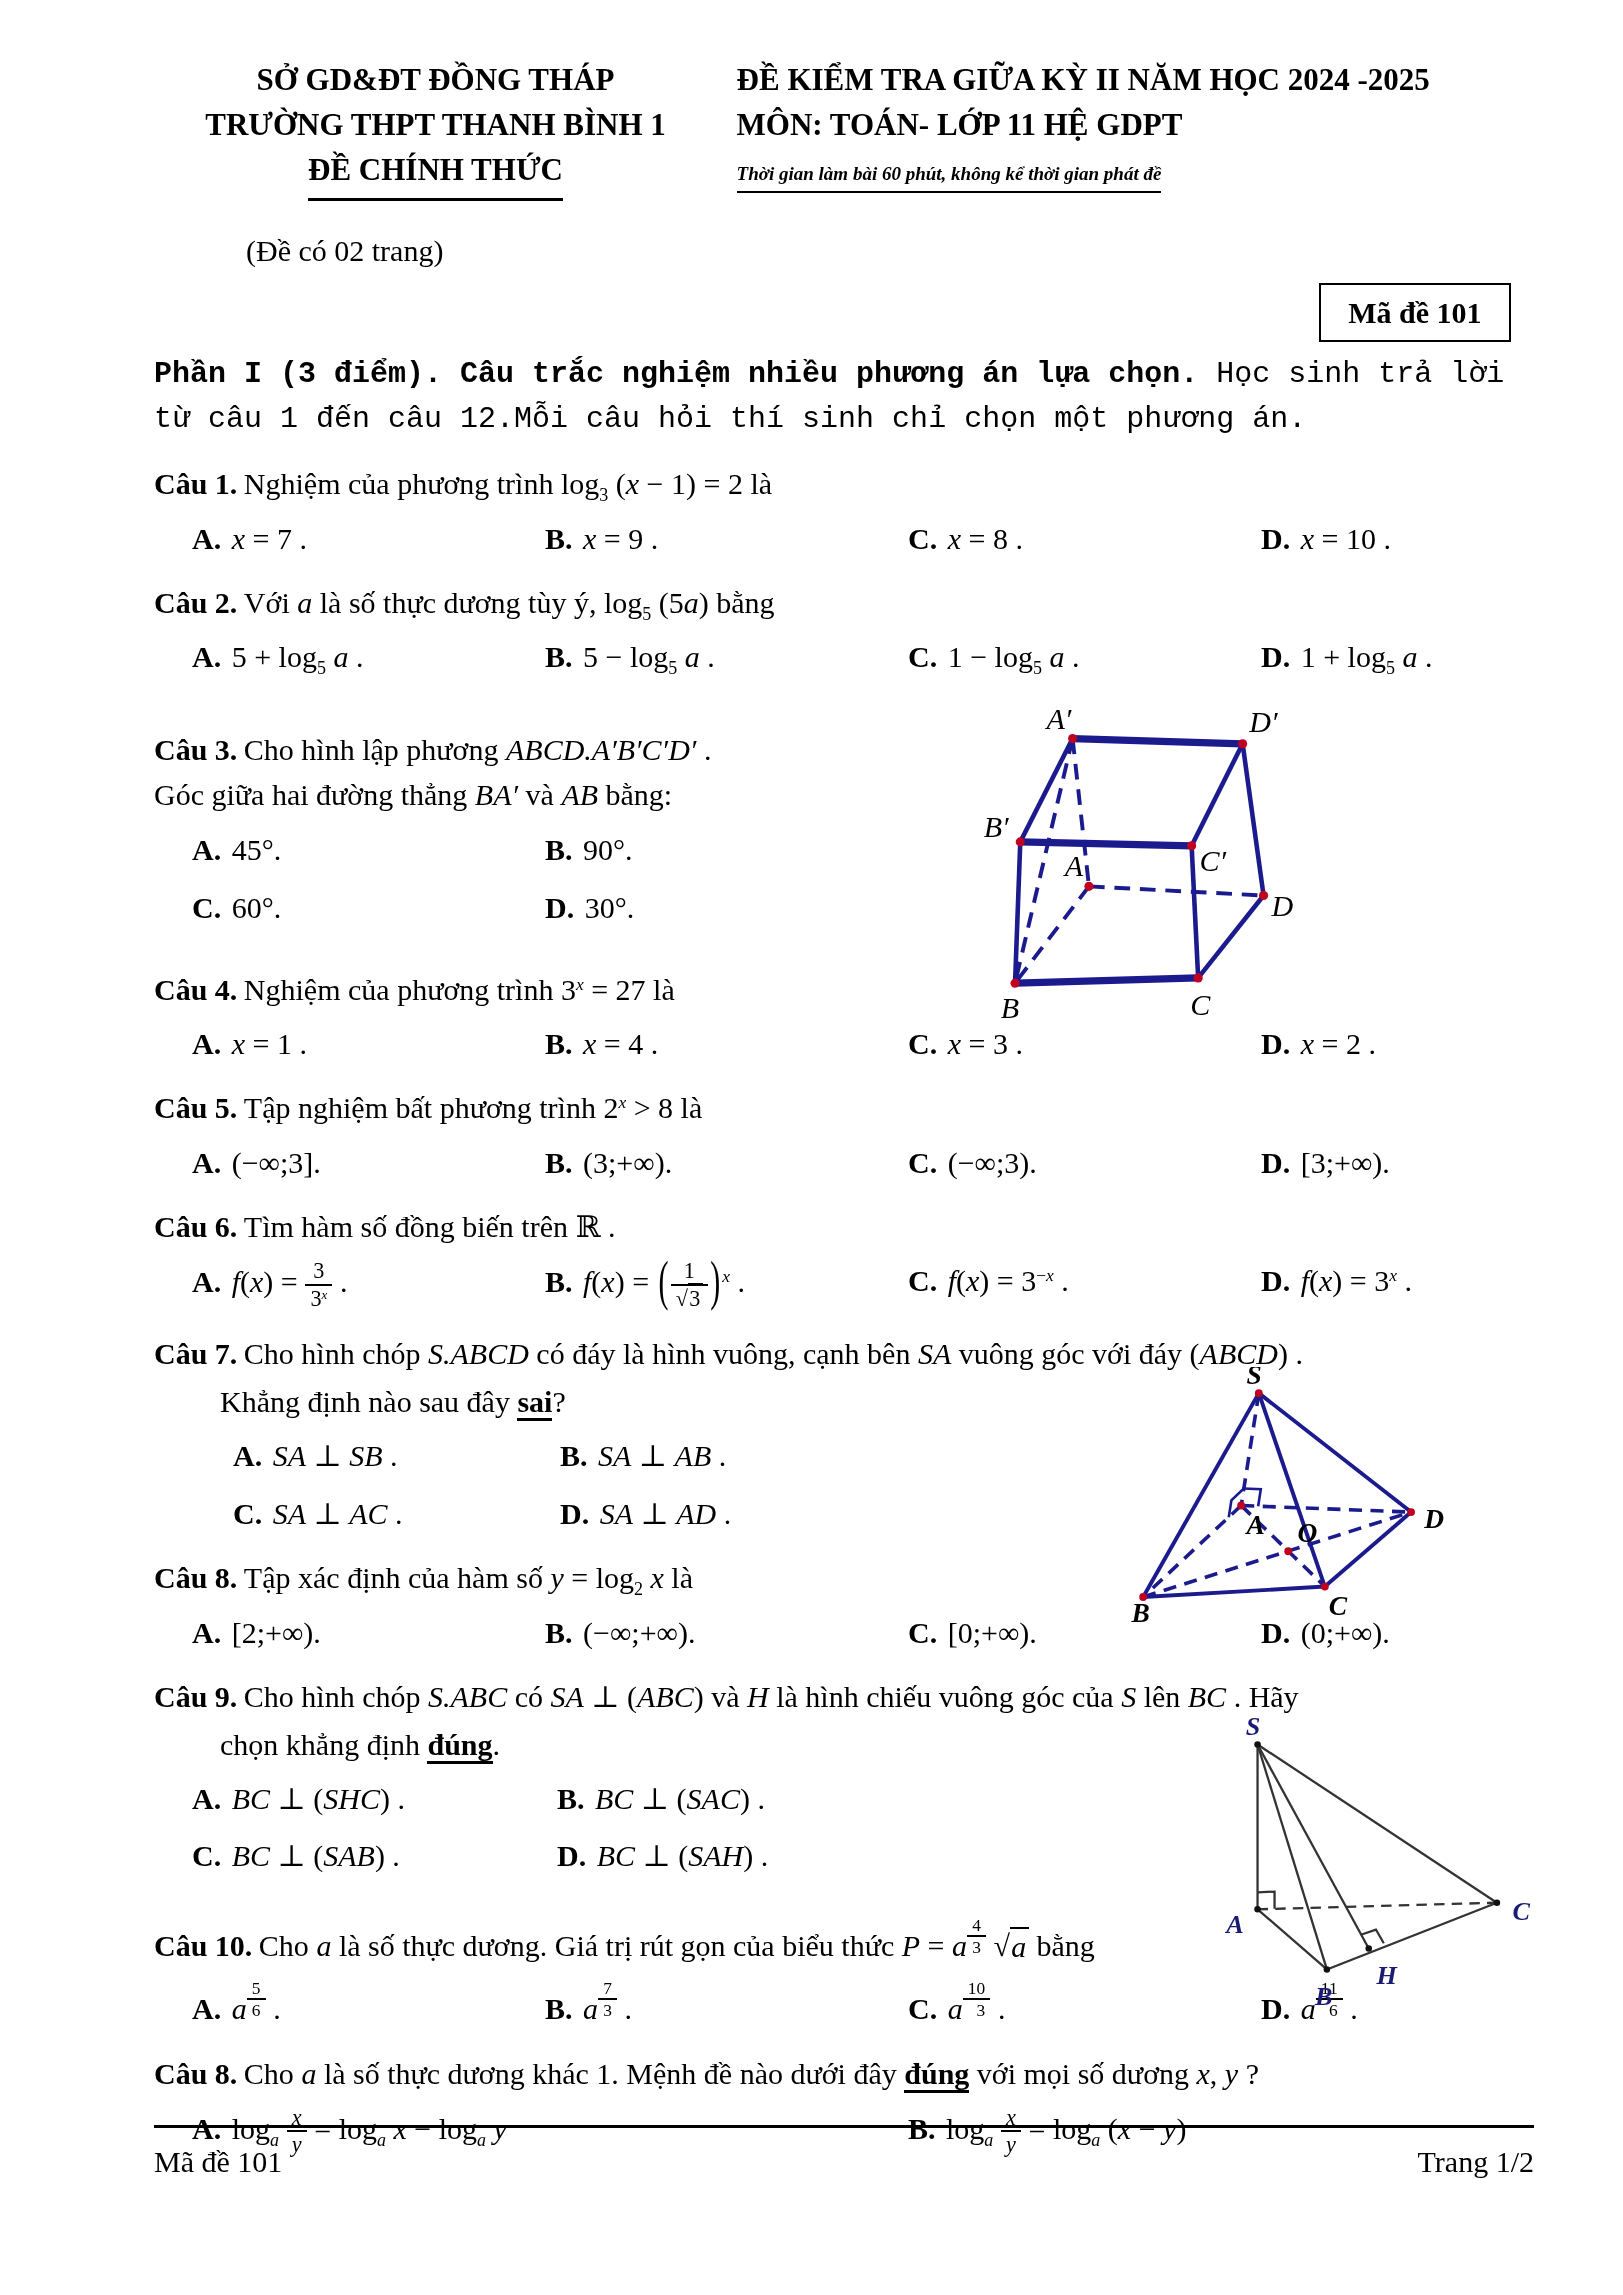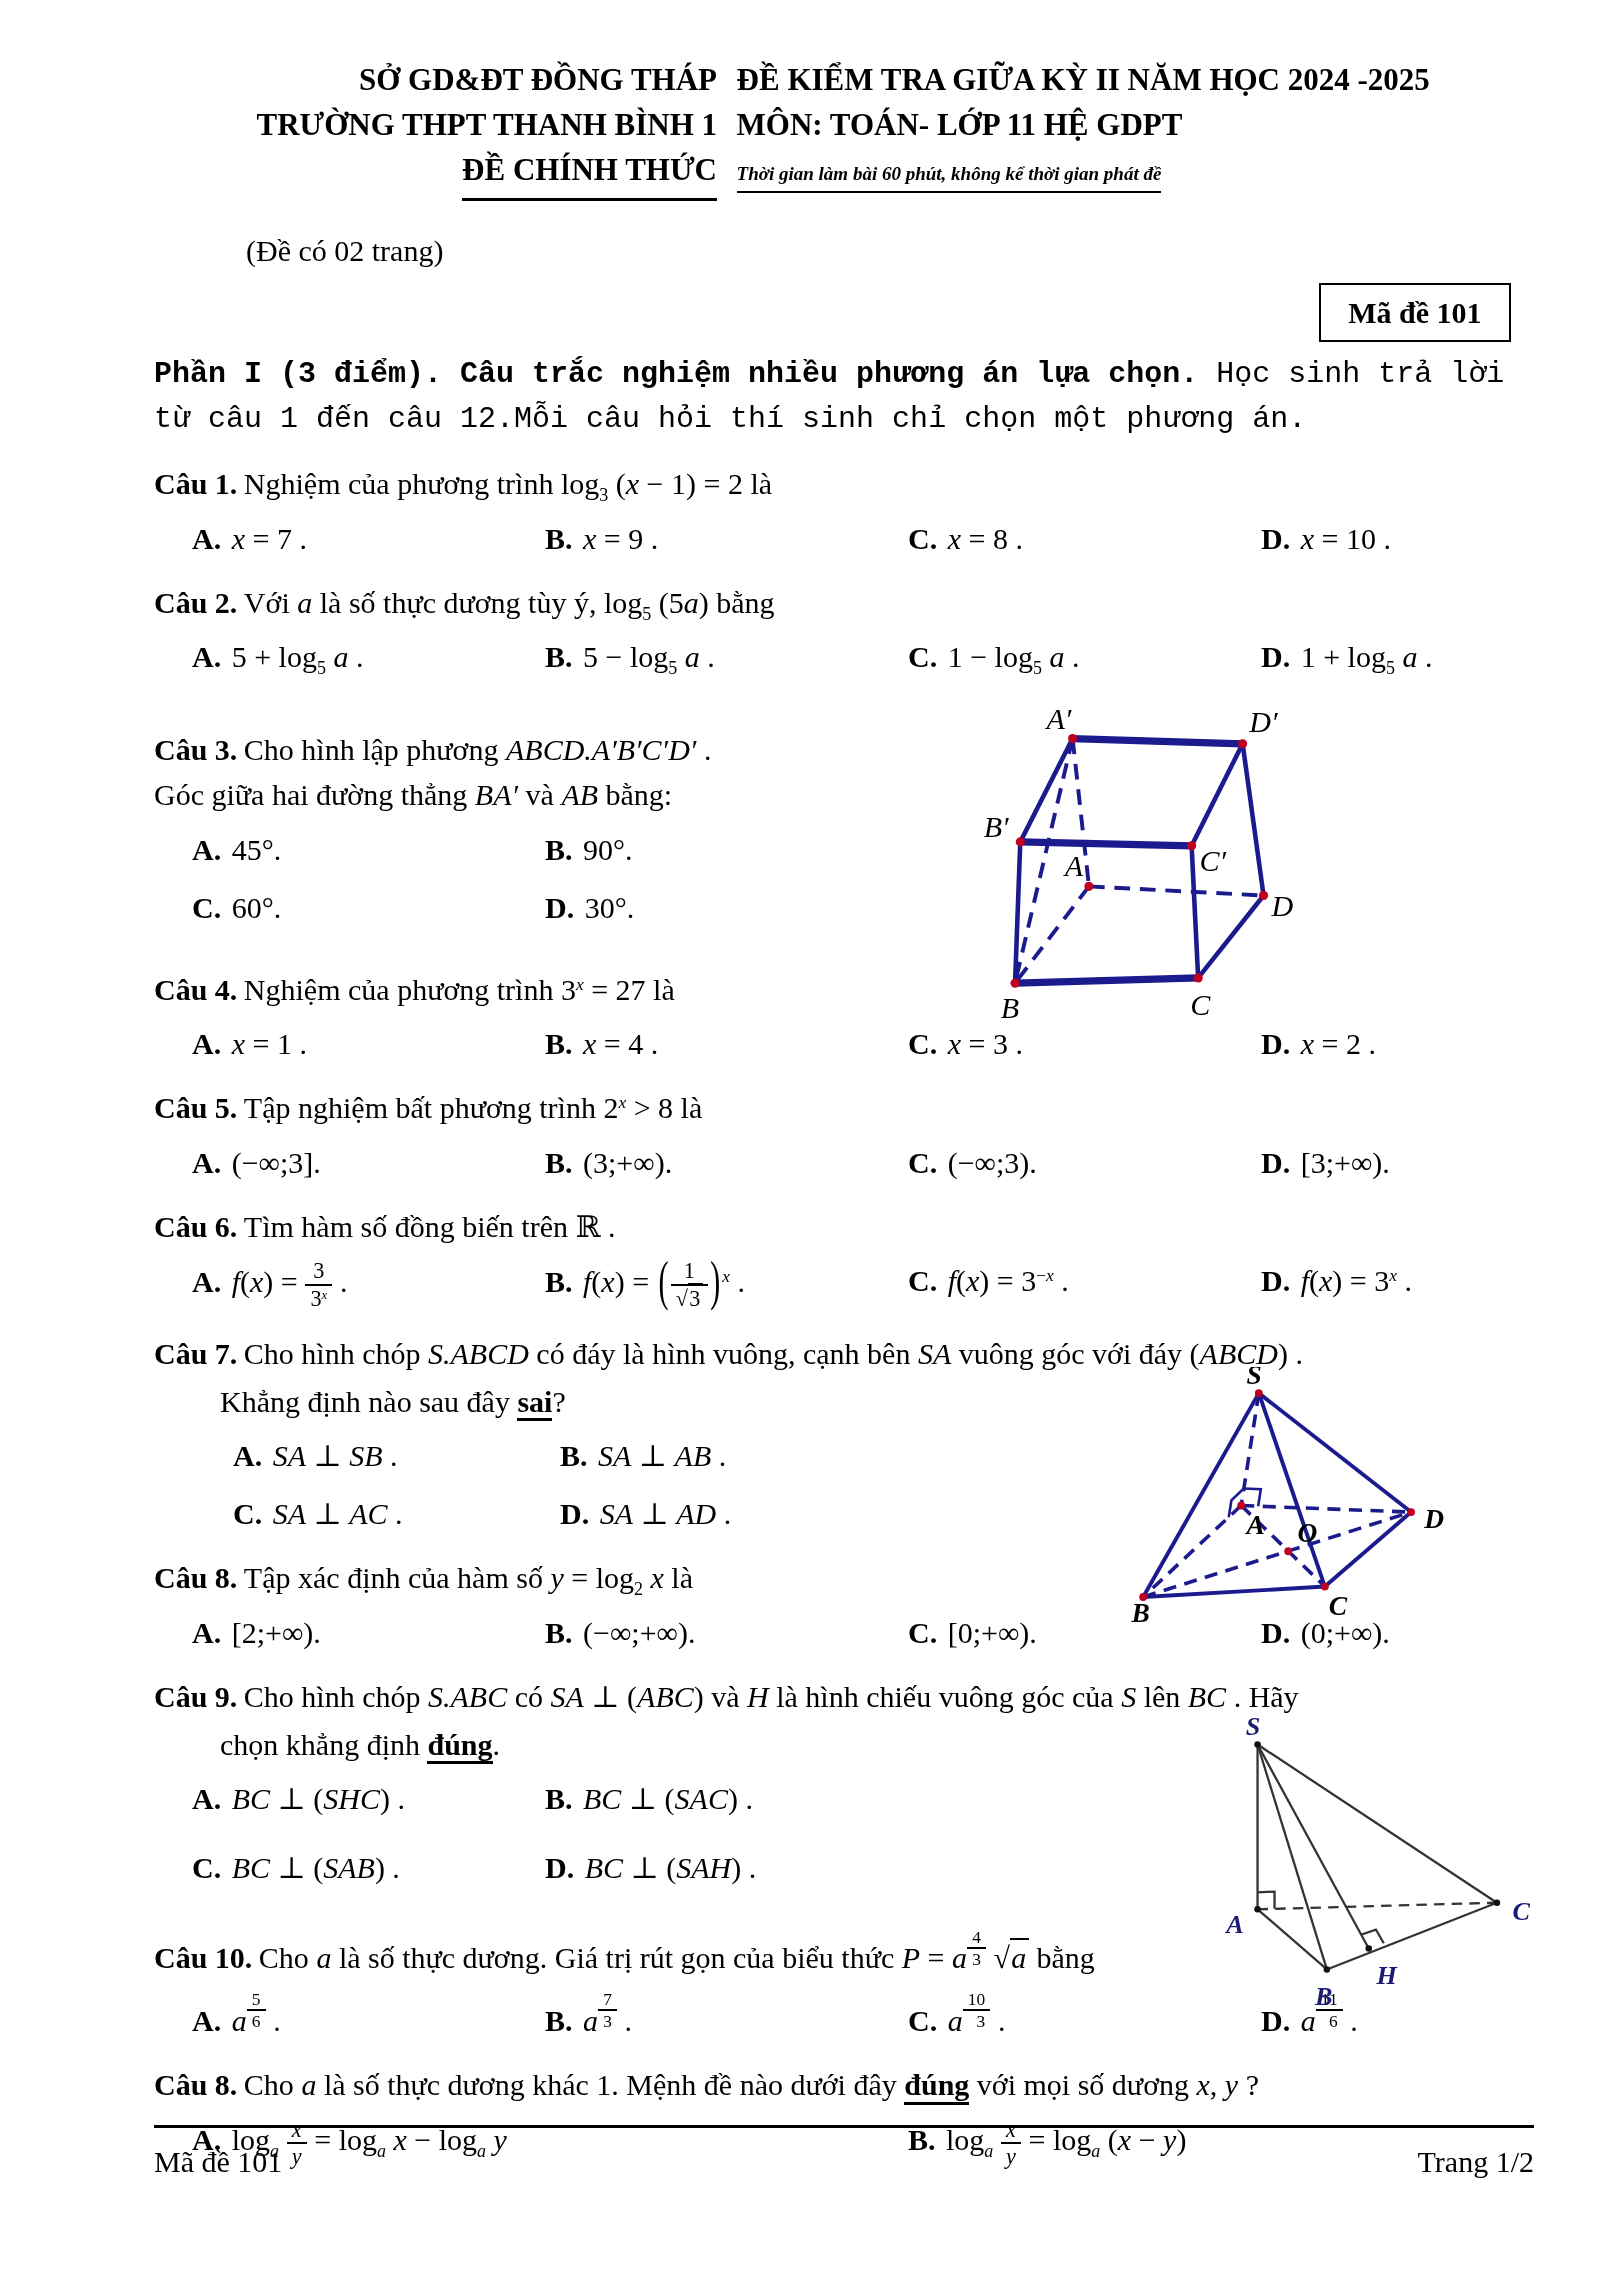--- a/index.html
+++ b/index.html
@@ -7,21 +7,21 @@
     position:relative;width:1623px;height:2295px;background:#fff;overflow:hidden;
     padding:58px 89px 0 154px;box-sizing:border-box;color:#000;
     font-family:"Liberation Serif","DejaVu Serif","DejaVu Sans",serif;
     font-size:30px;line-height:1.5;
   }
   p{margin:0;}
   i{font-style:italic;}
   b{font-weight:700;}
   
   .hdr{display:flex;align-items:flex-start;}
-  .hdr-left{width:563px;text-align:right;font-weight:700;font-size:31px;line-height:1.45;flex:0 0 auto;}
+  .hdr-left{width:563px;text-align:center;font-weight:700;font-size:31px;line-height:1.45;flex:0 0 auto;}
   .hdr-right{margin-left:19.6px;font-weight:700;font-size:31px;line-height:1.45;}
   .official{display:inline-block;border-bottom:3.3px solid #000;padding-bottom:5px;}
   .duration{font-style:italic;font-size:19px;display:inline-block;border-bottom:2.6px solid #000;padding-bottom:3.3px;}
   .pages-note{margin-top:27.5px;padding-left:92px;}
   .code-row{display:flex;justify-content:flex-end;margin-top:9.2px;}
   .code-box{border:2.6px solid #000;padding:5.2px 27.5px;font-weight:700;margin-right:23px;}
   .part1{margin-top:10px;font-family:Liberation Mono, monospace;}
   
   .q{margin-top:19.6px;position:relative;}
   .q .qlab{font-weight:700;padding-right:6.5px;text-align:right;}
@@ -256,21 +256,21 @@
         <circle cx="232" cy="360" r="5"></circle>
       </g>
       <text class="figlab3" x="44" y="34">S</text>
       <text class="figlab3" x="14" y="336">A</text>
       <text class="figlab3" x="150" y="446">B</text>
       <text class="figlab3" x="452" y="316">C</text>
       <text class="figlab3" x="244" y="414">H</text>
     </svg>
     <p class="stem"><b class="qlab">Câu 9.</b><span>Cho hình chóp <i>S.ABC</i> có <i>SA</i> ⊥ (<i>ABC</i>) và <i>H</i> là hình chiếu vuông góc của <i>S</i> lên <i>BC</i> . Hãy</span></p>
     <p class="stem2">chọn khẳng định <b class="u">đúng</b>.</p>
-    <div class="opts o2" style="row-gap:23.6px;">
+    <div class="opts o2" style="row-gap:23.6px;gap:12px;">
       <span class="opt"><b>A.</b><span><i>BC</i> ⊥ (<i>SHC</i>) .</span></span>
       <span class="opt"><b>B.</b><span><i>BC</i> ⊥ (<i>SAC</i>) .</span></span>
       <span class="opt"><b>C.</b><span><i>BC</i> ⊥ (<i>SAB</i>) .</span></span>
       <span class="opt"><b>D.</b><span><i>BC</i> ⊥ (<i>SAH</i>) .</span></span>
     </div>
   </div>
 
   <div class="q gap-md">
     <p class="stem"><b class="qlab">Câu 10.</b><span>Cho <i>a</i> là số thực dương. Giá trị rút gọn của biểu thức <i>P</i> = <i>a</i><sup><span class="frac"><span class="num">4</span><span class="den">3</span></span></sup> <span class="sqrt"><span>√</span><span class="vinc"><i>a</i></span></span> bằng</span></p>
     <div class="opts o4">

